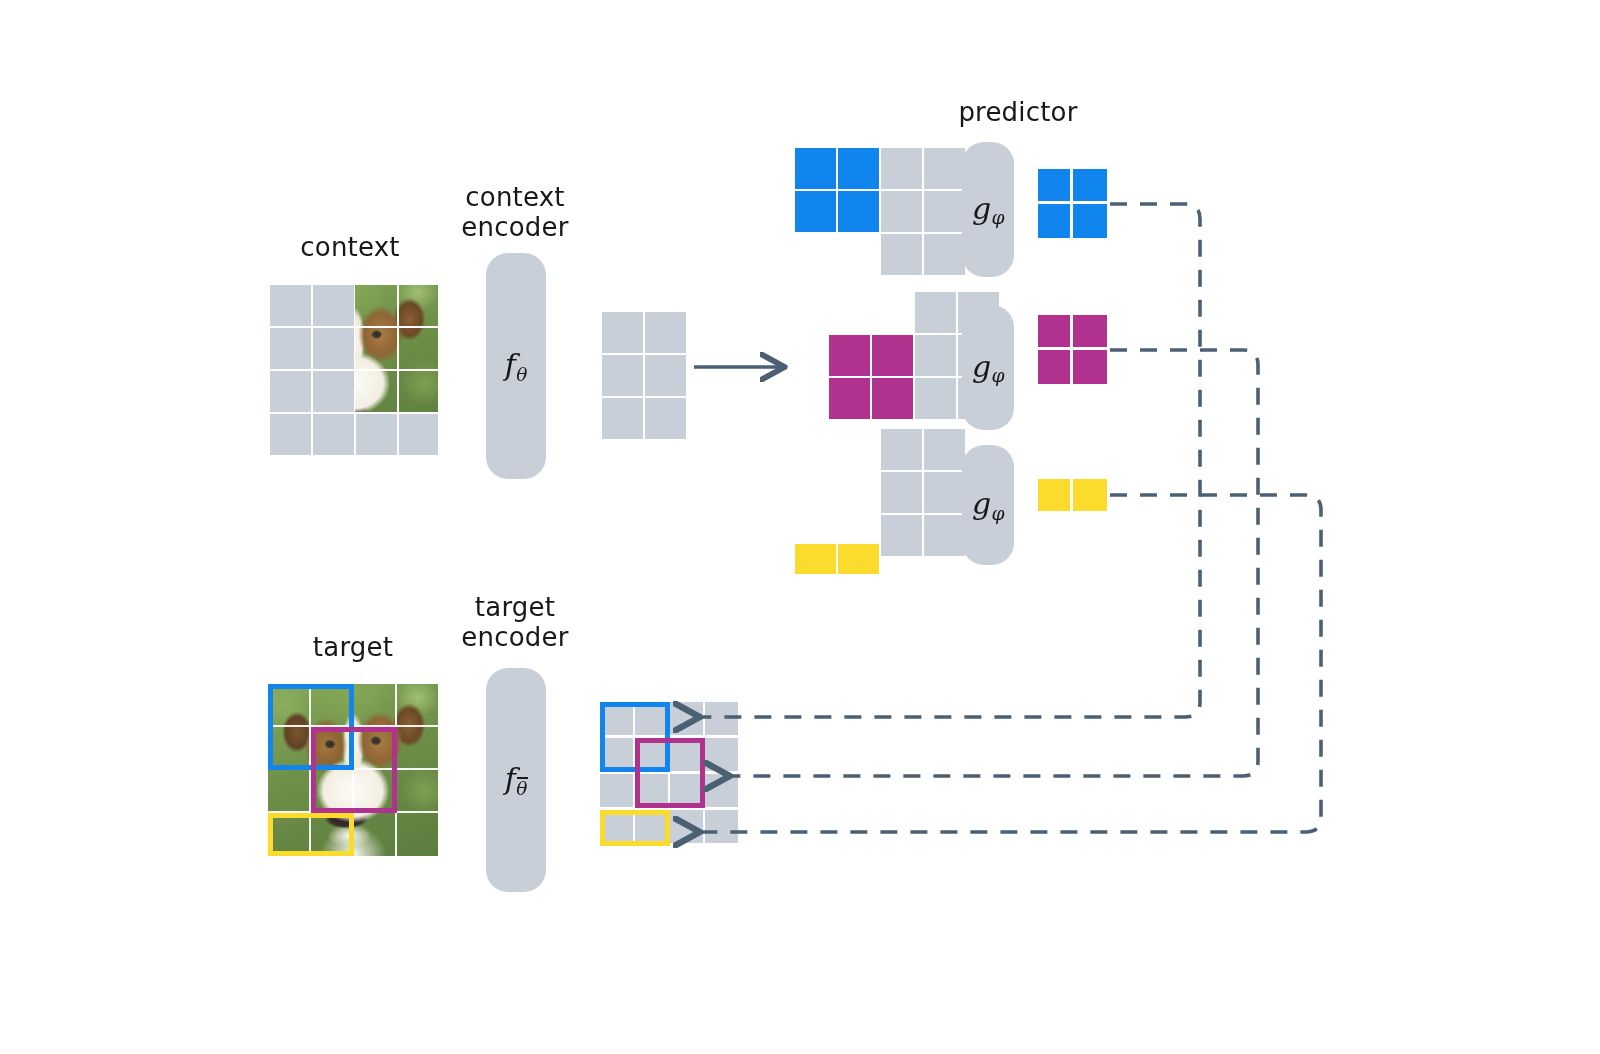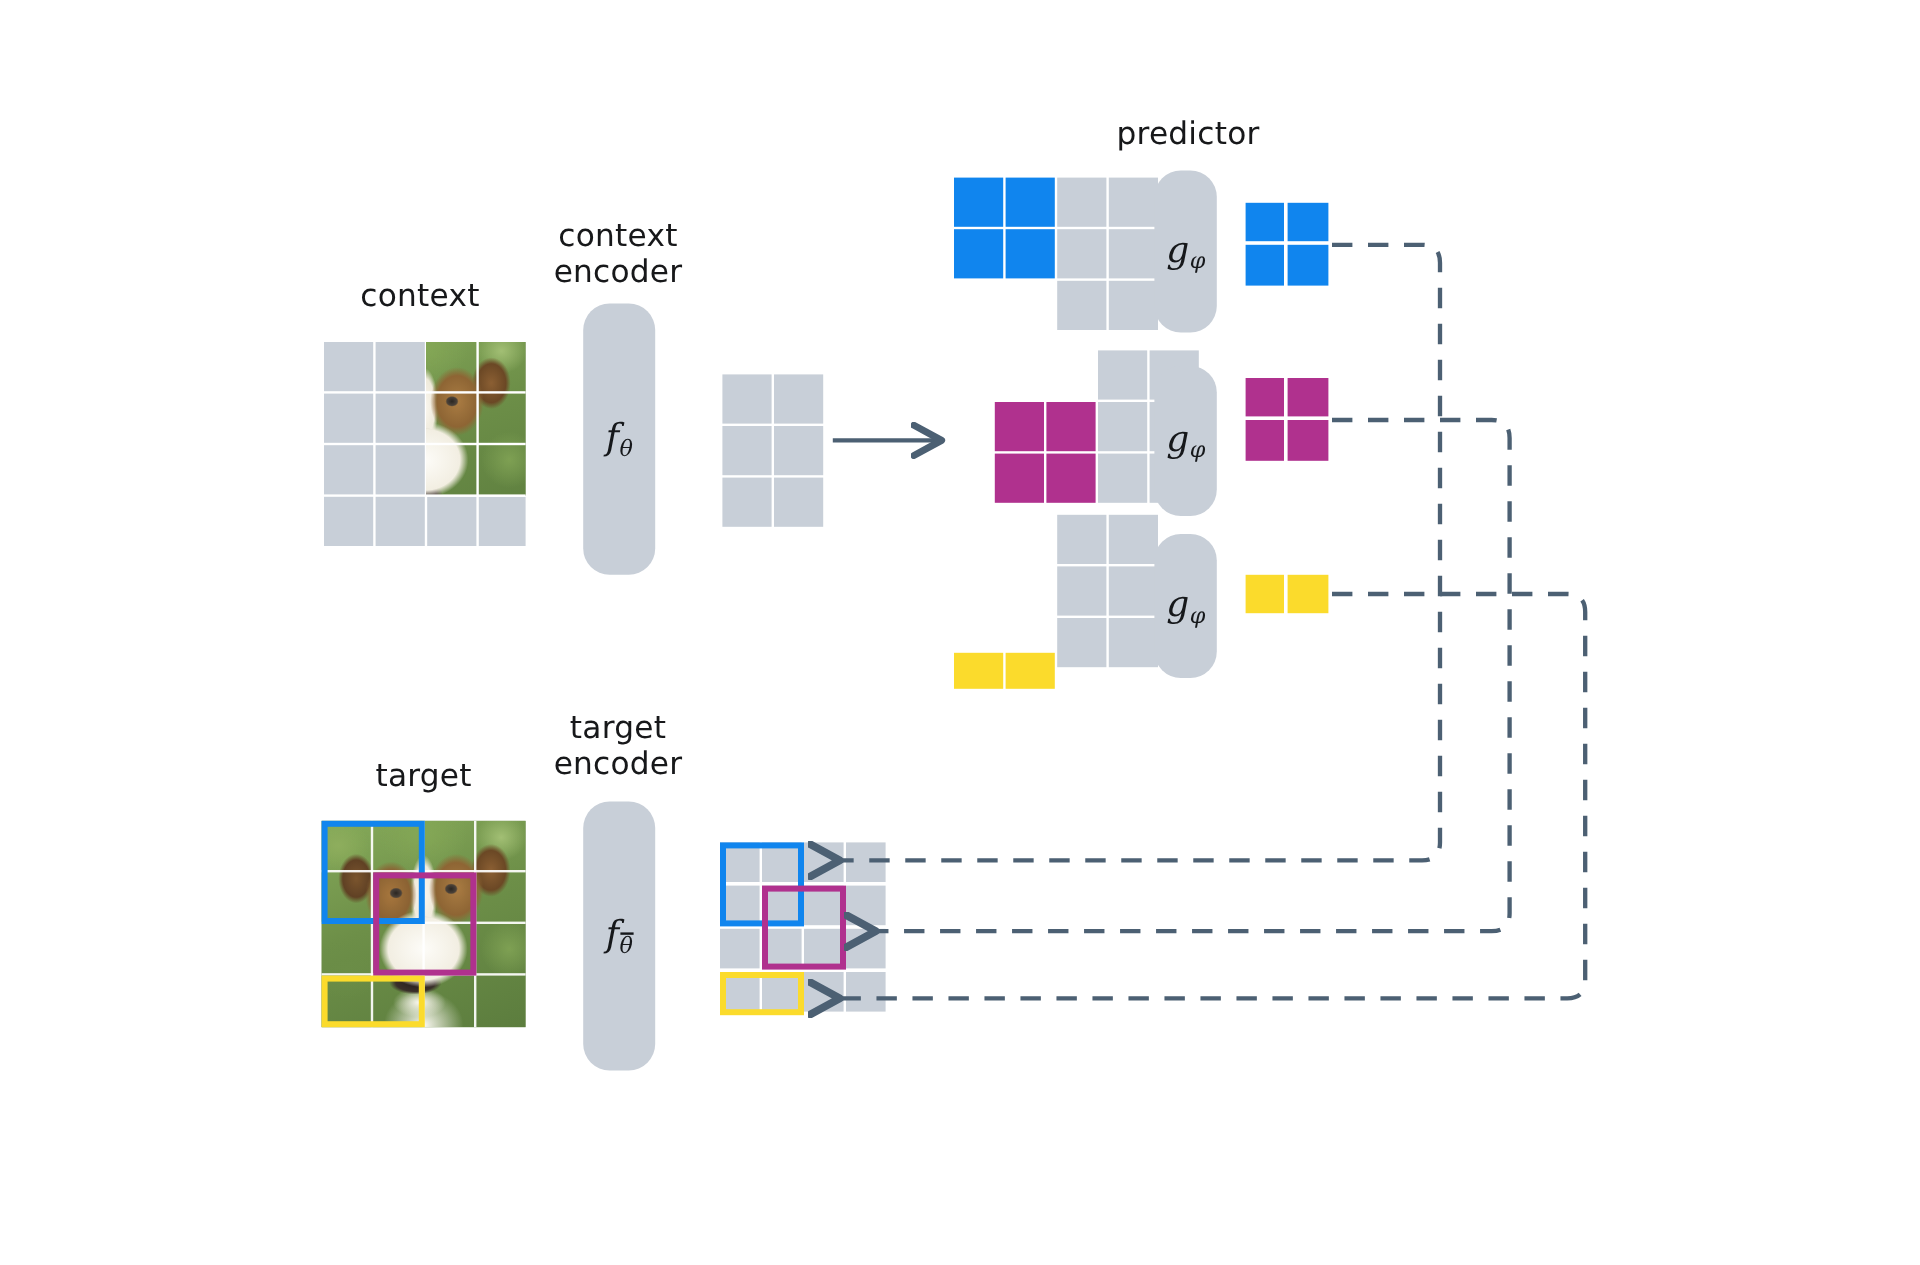--- a/index.html
+++ b/index.html
@@ -119,21 +119,21 @@
 </head>
 <body>
 
 <div id="stage">
 
   <div class="lbl" style="left:255px;top:232px;width:190px;">context</div>
 
   <div class="lbl" style="left:420px;top:182px;width:190px;">context
 encoder</div>
 
-  <div class="lbl" style="left:895px;top:97px;width:190px;">predictor</div>
+  <div class="lbl" style="left:923px;top:97px;width:190px;">predictor</div>
 
   <div class="lbl" style="left:258px;top:632px;width:190px;">target</div>
 
   <div class="lbl" style="left:420px;top:592px;width:190px;">target
 encoder</div>
 
   <div class="grid" style="left:270px;top:285px;width:168px;height:170px;">
 
     <div class="photo" style="left:85px;top:0px;width:83px;height:128px;">
       <div class="dogart" style="left:-85px;top:-6px;width:168px;height:168px;"></div>

